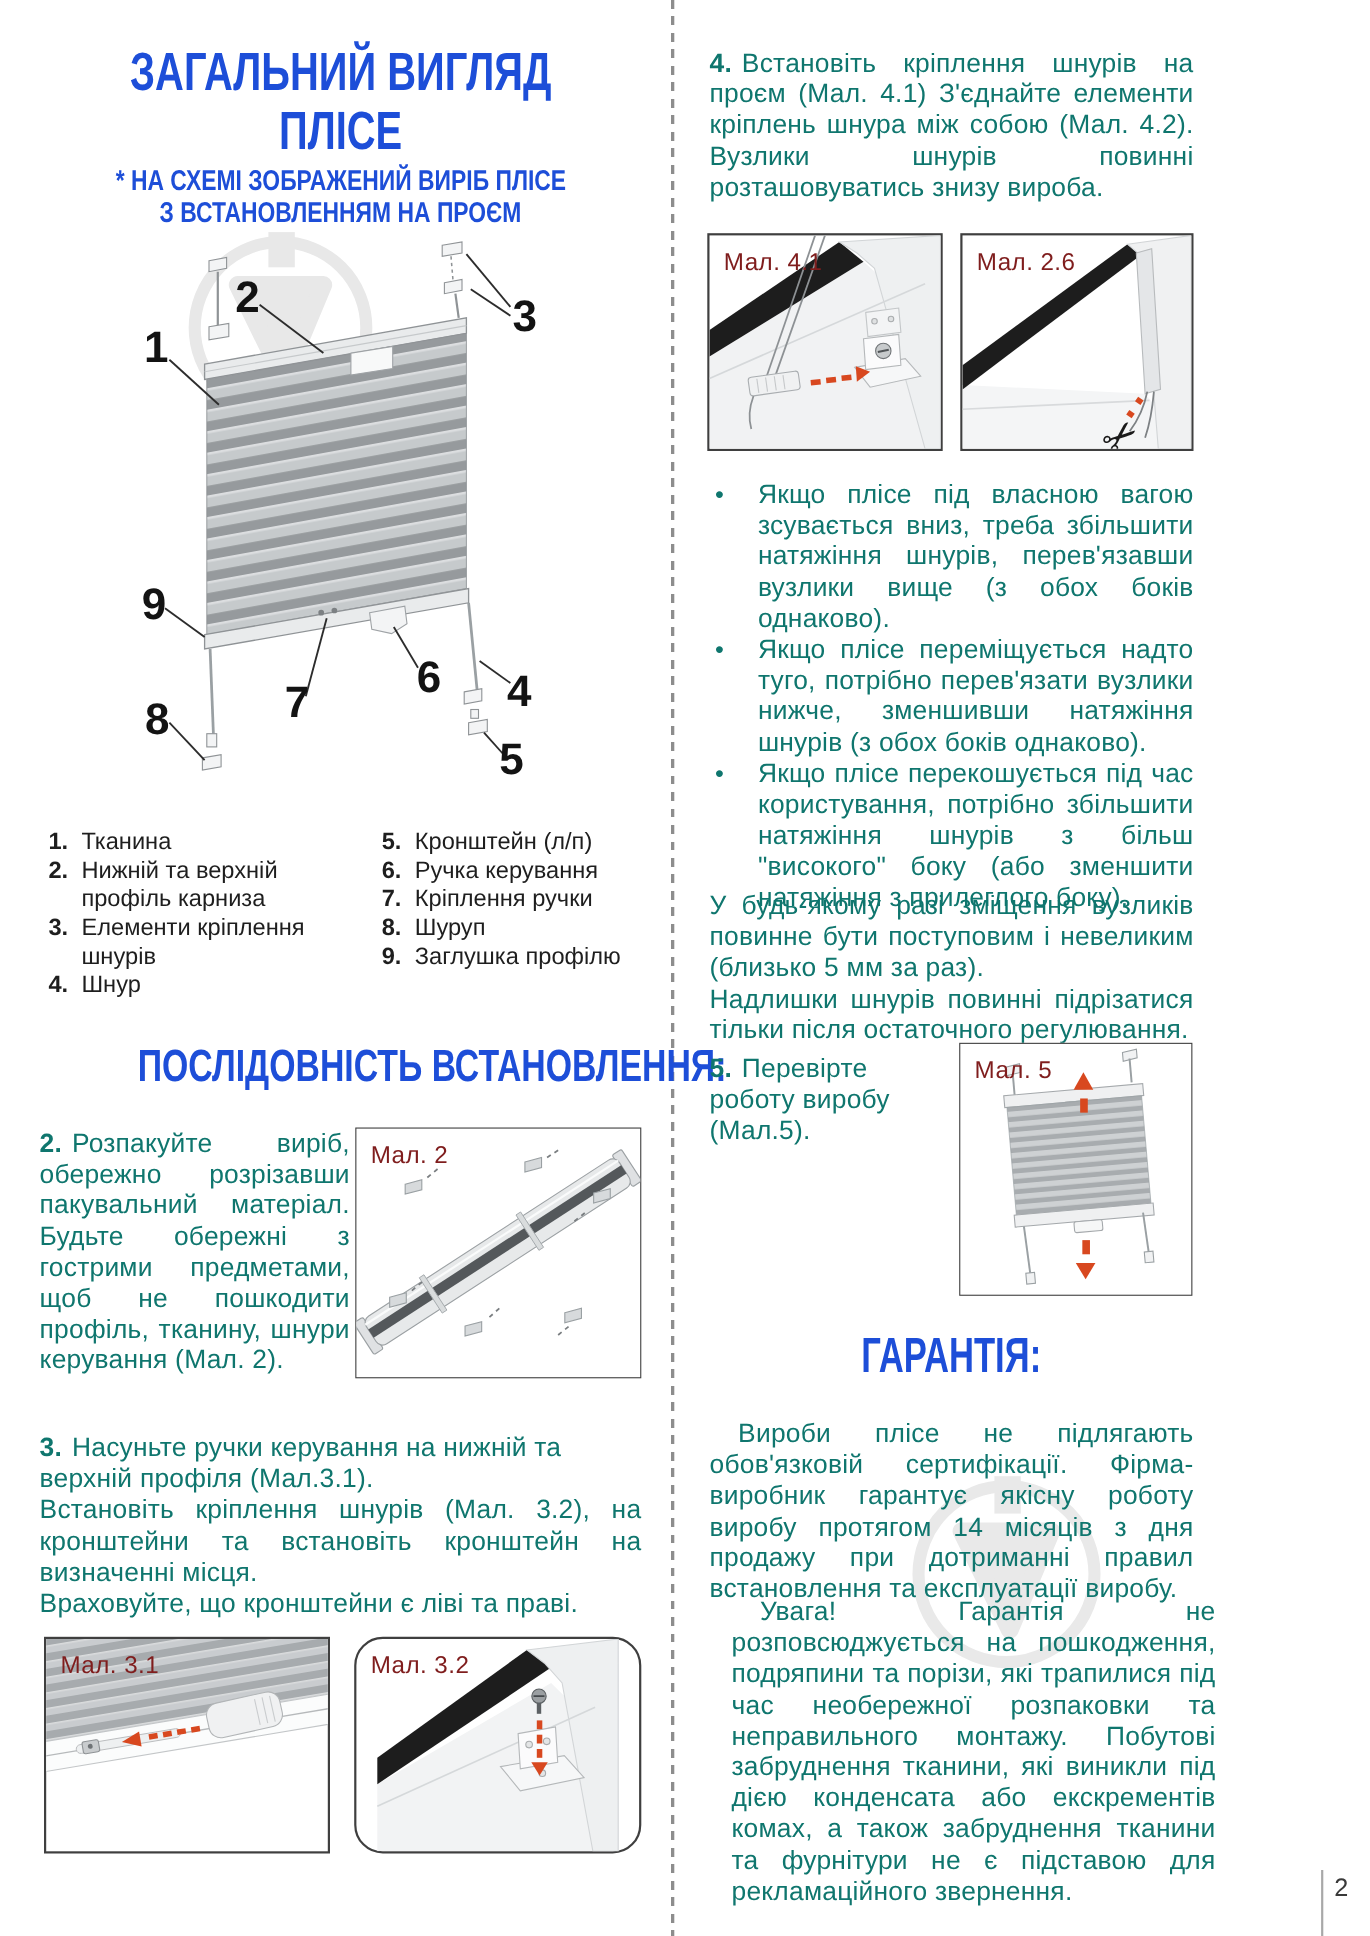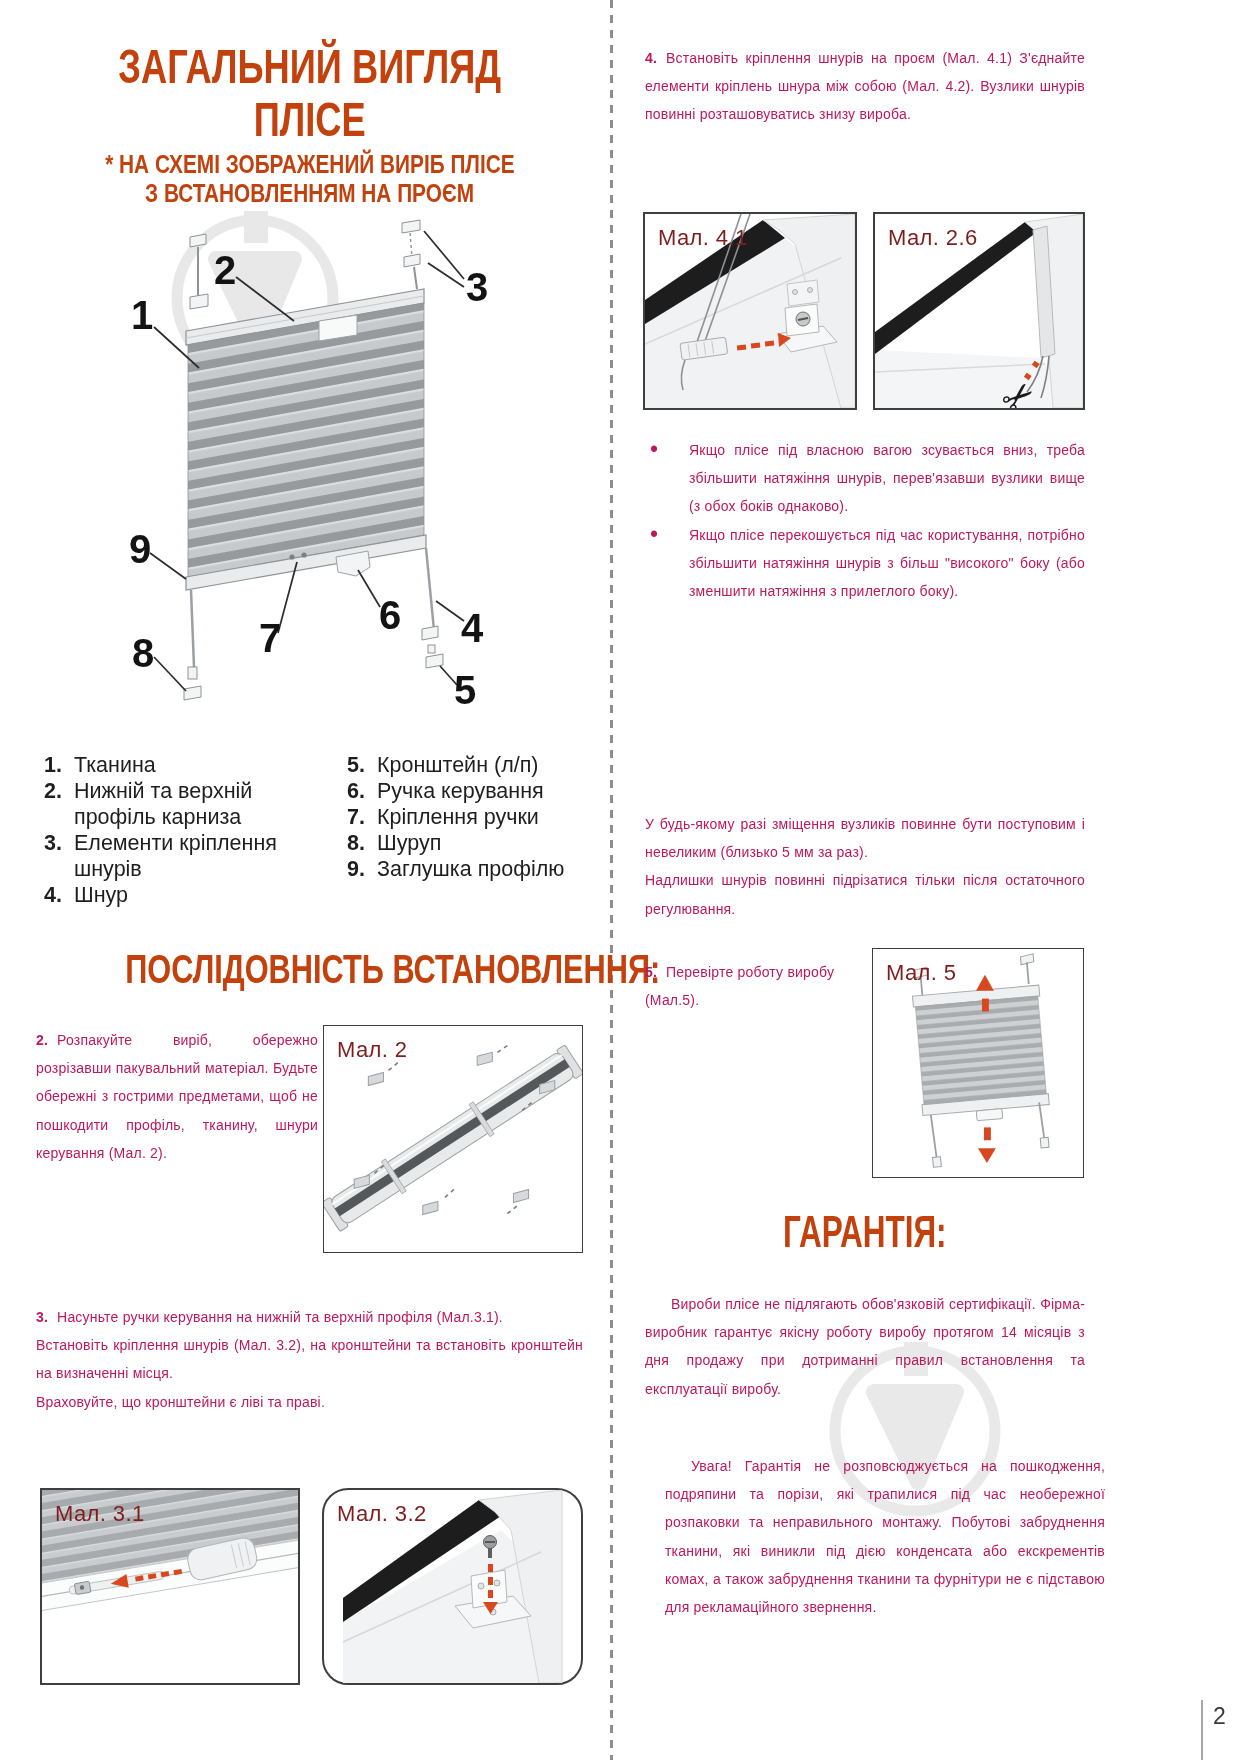--- a/index.html
+++ b/index.html
@@ -1,24 +1,24 @@
 <!DOCTYPE html>
 <html><head>
 <meta charset="utf-8">
 <style>
   html,body{margin:0;padding:0;background:#ffffff;}
   .page{position:relative;width:1245px;height:1760px;background:#fff;
         font-family:"Liberation Sans",sans-serif;color:#1e1e1e;overflow:hidden;}
   .sep{position:absolute;left:610px;top:0;width:3px;height:1760px;
        background:repeating-linear-gradient(180deg,#8d8d8d 0 8px,transparent 8px 15px);}
-  .bodytxt{font-size:14px;line-height:28.2px;letter-spacing:0.2px;color:#be185d;}
+  .bodytxt{font-size:24px;line-height:28.2px;letter-spacing:0.2px;color:#0f766e;}
   .jt{text-align:justify;}
   .num{font-weight:700;margin-right:9px;}
   .condX{display:inline-block;transform:scaleX(0.74);transform-origin:50% 50%;white-space:nowrap;}
-  .hblk{font-weight:800;color:#c2410c;}
+  .hblk{font-weight:800;color:#1d4ed8;}
   .title{position:absolute;left:36px;top:40px;width:548px;text-align:center;
          font-size:49px;line-height:53px;z-index:1;}
   .subtitle{position:absolute;left:36px;top:150px;width:548px;text-align:center;
             font-size:26px;line-height:29px;z-index:1;}
   .subtitle .condX{transform:scaleX(0.8);}
   .seqhead{position:absolute;left:36px;top:946px;width:548px;text-align:center;font-size:41px;z-index:1;}
   .seqhead .condX{transform:scaleX(0.75);}
   .warrhead{position:absolute;left:645px;top:1206px;width:440px;text-align:center;font-size:45px;z-index:1;}
   .warrhead .condX{transform:scaleX(0.7);}
   .diagram{position:absolute;left:36px;top:205px;width:510px;height:540px;}
@@ -336,20 +336,21 @@
       <g fill="#d8481f">
         <rect x="158" y="148" width="6" height="5" transform="rotate(35 161 150)"></rect>
         <rect x="150" y="160" width="6" height="5" transform="rotate(35 153 162)"></rect>
       </g>
       <text x="126" y="194" font-size="38" fill="#1a1a1a" transform="rotate(-40 146 180)">✂</text>
     </svg>
   </div>
 
   <div class="bullets bodytxt">
     <div class="bullet jt">Якщо плісе під власною вагою зсувається вниз, треба збільшити натяжіння шнурів, перев'язавши вузлики вище (з обох боків однаково).</div>
+    <div class="bullet jt">Якщо плісе переміщується надто туго, потрібно перев'язати вузлики нижче, зменшивши натяжіння шнурів (з обох боків однаково).</div>
     <div class="bullet jt">Якщо плісе перекошується під час користування, потрібно збільшити натяжіння шнурів з більш "високого" боку (або зменшити натяжіння з прилеглого боку).</div>
   </div>
 
   <div class="notes bodytxt">
     <p class="jt">У будь-якому разі зміщення вузликів повинне бути поступовим і невеликим (близько 5 мм за раз).</p>
     <p class="jt">Надлишки шнурів повинні підрізатися тільки після остаточного регулювання.</p>
   </div>
 
   <div class="step5 bodytxt">
     <span class="num">5.</span><span>Перевірте роботу виробу (Мал.5).</span>

